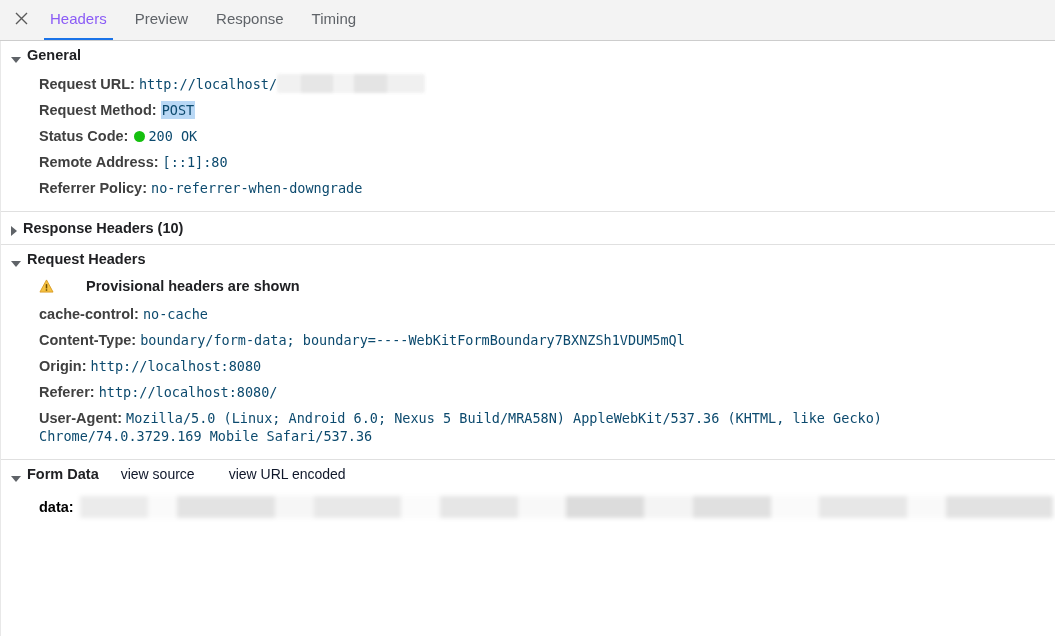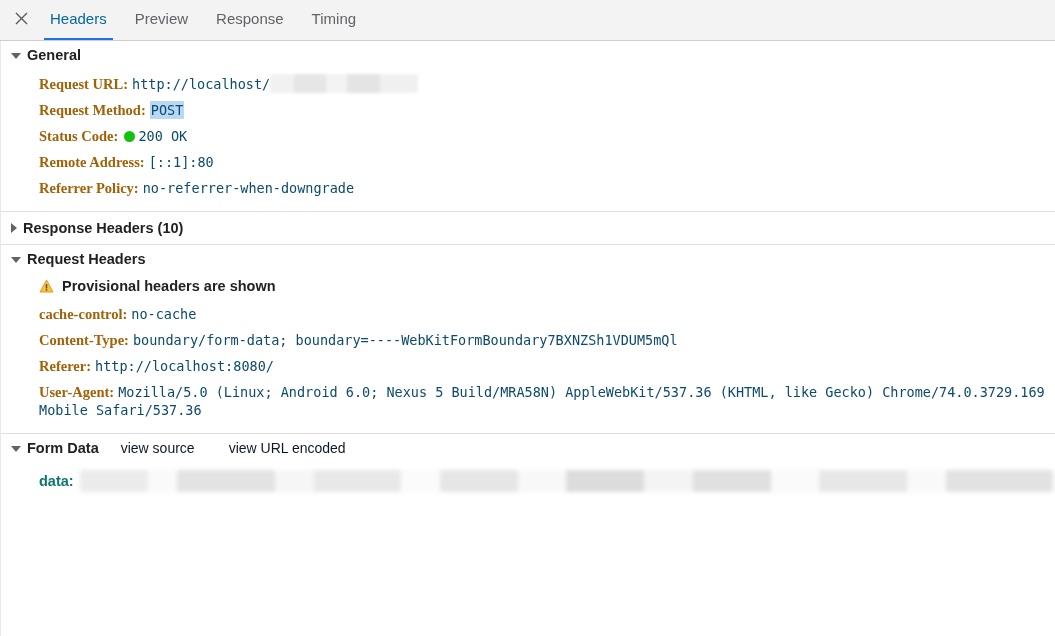--- a/index.html
+++ b/index.html
@@ -32,21 +32,21 @@
   .close-btn svg { display: block; }
   .tab {
     display: flex; align-items: center;
     padding: 0 14px 3px 14px;
     font-size: 15px;
     color: #5f6368;
     cursor: pointer;
     position: relative;
     white-space: nowrap;
   }
-  .tab.active { color: #0369a1; }
+  .tab.active { color: #8b5cf6; }
   .tab.active::after {
     content: "";
     position: absolute;
     left: 8px; right: 8px; bottom: 0;
     height: 2px;
     background: #1a73e8;
   }
 
   
   .panel {
@@ -56,21 +56,21 @@
     overflow: hidden;
     border-left: 1px solid #e8e8e8;
   }
   .section {
     border-bottom: 1px solid #e0e0e0;
   }
   .section.noborder { border-bottom: none; }
 
   .sect-header {
     display: flex;
-    align-items: center;
+    align-items: flex-end;
     padding: 6px 0 6px 10px;
     font-size: 14.5px;
     font-weight: bold;
     color: #202124;
     cursor: pointer;
     user-select: none;
   }
   .tri {
     width: 0; height: 0;
     margin-right: 6px;
@@ -105,22 +105,21 @@
 
   .row {
     padding: 4px 8px 4px 38px;
     font-size: 14.5px;
     line-height: 18px;
     color: #202124;
     word-break: break-word;
   }
   .row .k {
     font-weight: bold;
-    color: #a16207;
-    font-family: Liberation Serif, serif;
+    color: #404040;
   }
   .row .v {
     font-family: "DejaVu Sans Mono", monospace;
     font-size: 13.5px;
     color: #0c4a6e;
   }
   .row .v.sel {
     background: #b9d8f5;
     padding: 1px 1px;
   }
@@ -158,32 +157,33 @@
   }
   .warn-icon {
     width: 15px; height: 14px;
     margin-right: 8px;
     flex: none;
   }
   .warn-text {
     font-size: 14.5px;
     font-weight: bold;
     color: #202124;
+    margin-left: 24px;
   }
 
   
   .formdata-row {
     display: flex;
     align-items: center;
     padding: 6px 0 6px 38px;
   }
   .formdata-row .k {
     font-weight: bold;
     font-size: 14.5px;
-    color: #0f766e;
+    color: #000000;
     margin-right: 6px;
     flex: none;
   }
   .blurstrip {
     flex: 1;
     height: 22px;
     margin-right: 2px;
     background: linear-gradient(90deg,
       #ebebeb 0%,  #ebebeb 7%,
       #fafafa 7%,  #fafafa 10%,
@@ -290,20 +290,24 @@
       <div class="row">
         <span class="k">cache-control:</span>
         <span class="v">no-cache</span>
       </div>
 
       <div class="row">
         <span class="k">Content-Type:</span>
         <span class="v">boundary/form-data; boundary=----WebKitFormBoundary7BXNZSh1VDUM5mQl</span>
       </div>
 
+      <div class="row">
+        <span class="k">Origin:</span>
+        <span class="v">http://localhost:8080</span>
+      </div>
 
       <div class="row">
         <span class="k">Referer:</span>
         <span class="v">http://localhost:8080/</span>
       </div>
 
       <div class="row">
         <span class="k">User-Agent:</span>
         <span class="v">Mozilla/5.0 (Linux; Android 6.0; Nexus 5 Build/MRA58N) AppleWebKit/537.36 (KHTML, like Gecko) Chrome/74.0.3729.169 Mobile Safari/537.36</span>
       </div>

